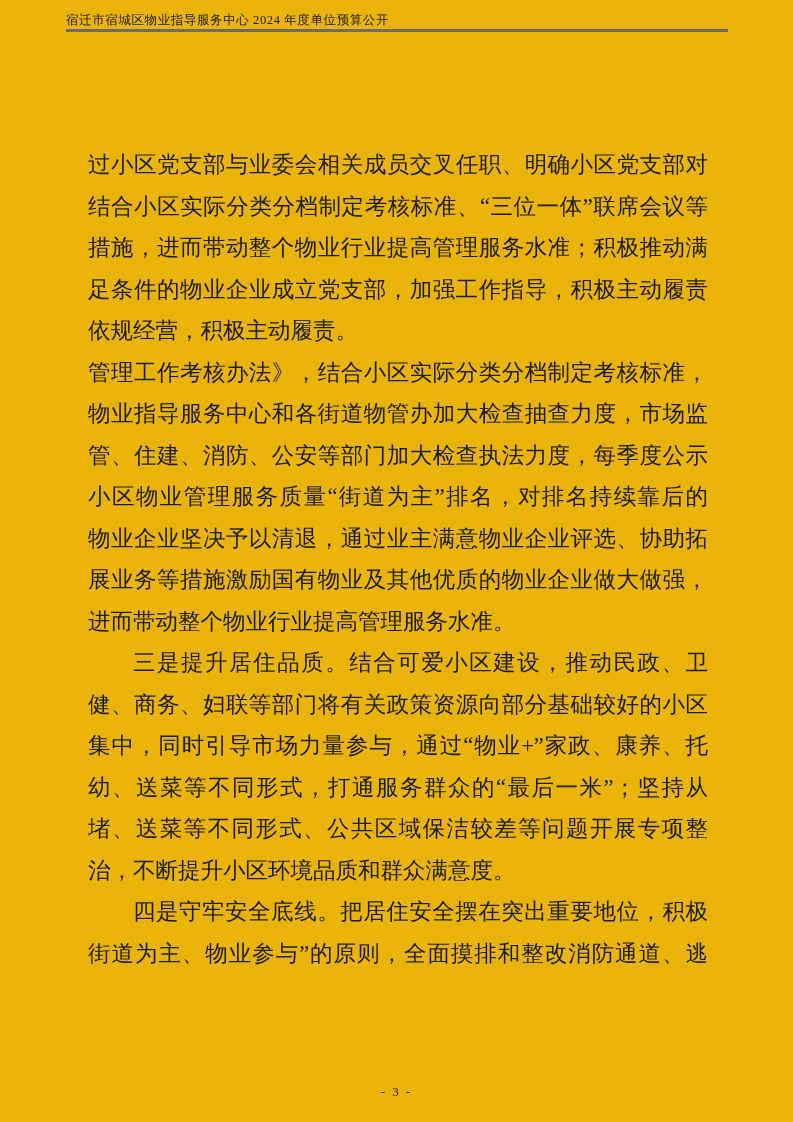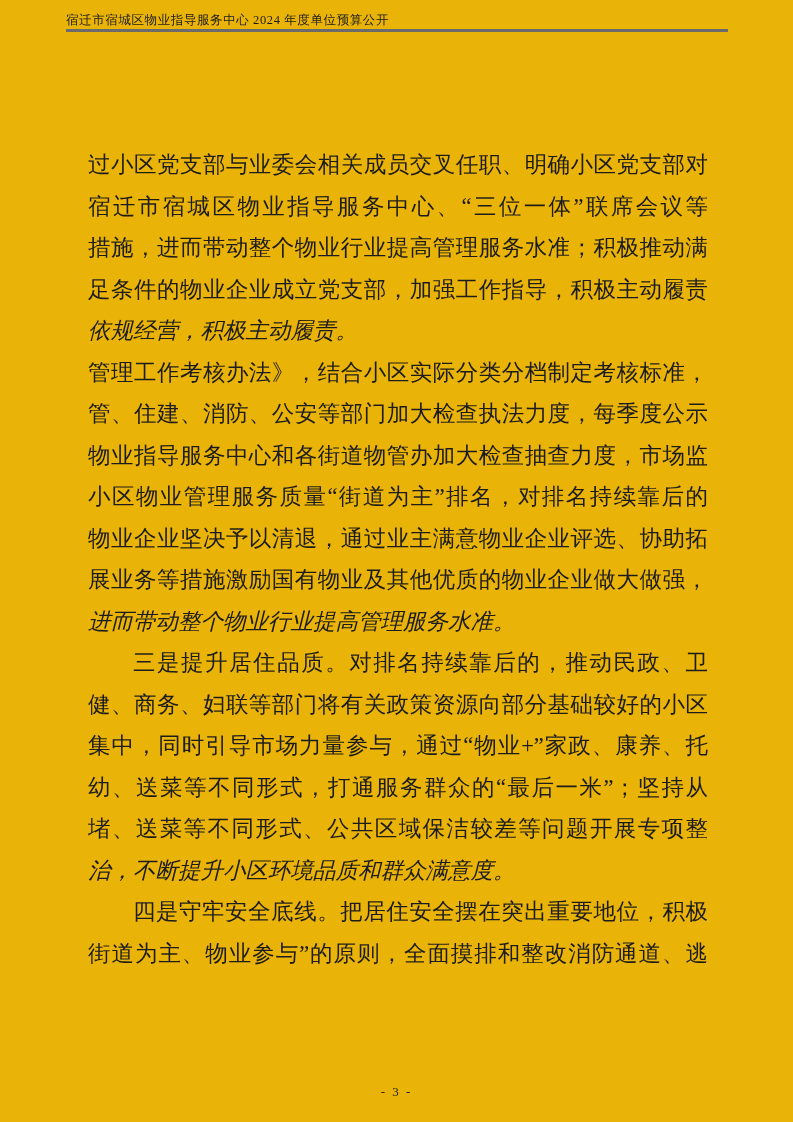--- a/index.html
+++ b/index.html
@@ -52,21 +52,20 @@
     text-align-last: justify;
     white-space: nowrap;
     letter-spacing: 0;
   }
   .text-line.indent {
     padding-left: 45px;
   }
   .text-line.para-end {
     text-align: center;
     text-align-last: left;
-    font-style: italic;
   }
   .page-footer {
     position: absolute;
     left: 0;
     top: 1082px;
     width: 793px;
     text-align: center;
   }
   .page-number {
     font-size: 13px;
@@ -82,36 +81,36 @@
 
   <div class="page-header">
     <div class="header-title">宿迁市宿城区物业指导服务中心 2024 年度单位预算公开</div>
   </div>
 
   <div class="header-rule"></div>
 
   <div class="document-body">
       <div class="paragraph">
         <div class="text-line">过小区党支部与业委会相关成员交叉任职、明确小区党支部对</div>
-        <div class="text-line">宿迁市宿城区物业指导服务中心、“三位一体”联席会议等</div>
+        <div class="text-line">结合小区实际分类分档制定考核标准、“三位一体”联席会议等</div>
         <div class="text-line">措施，进而带动整个物业行业提高管理服务水准；积极推动满</div>
         <div class="text-line">足条件的物业企业成立党支部，加强工作指导，积极主动履责</div>
         <div class="text-line para-end">依规经营，积极主动履责。</div>
       </div>
       <div class="paragraph">
         <div class="text-line">管理工作考核办法》，结合小区实际分类分档制定考核标准，</div>
+        <div class="text-line">物业指导服务中心和各街道物管办加大检查抽查力度，市场监</div>
         <div class="text-line">管、住建、消防、公安等部门加大检查执法力度，每季度公示</div>
-        <div class="text-line">物业指导服务中心和各街道物管办加大检查抽查力度，市场监</div>
         <div class="text-line">小区物业管理服务质量“街道为主”排名，对排名持续靠后的</div>
         <div class="text-line">物业企业坚决予以清退，通过业主满意物业企业评选、协助拓</div>
         <div class="text-line">展业务等措施激励国有物业及其他优质的物业企业做大做强，</div>
         <div class="text-line para-end">进而带动整个物业行业提高管理服务水准。</div>
       </div>
       <div class="paragraph">
-        <div class="text-line indent">三是提升居住品质。对排名持续靠后的，推动民政、卫</div>
+        <div class="text-line indent">三是提升居住品质。结合可爱小区建设，推动民政、卫</div>
         <div class="text-line">健、商务、妇联等部门将有关政策资源向部分基础较好的小区</div>
         <div class="text-line">集中，同时引导市场力量参与，通过“物业+”家政、康养、托</div>
         <div class="text-line">幼、送菜等不同形式，打通服务群众的“最后一米”；坚持从</div>
         <div class="text-line">堵、送菜等不同形式、公共区域保洁较差等问题开展专项整</div>
         <div class="text-line para-end">治，不断提升小区环境品质和群众满意度。</div>
       </div>
       <div class="paragraph">
         <div class="text-line indent">四是守牢安全底线。把居住安全摆在突出重要地位，积极</div>
         <div class="text-line">街道为主、物业参与”的原则，全面摸排和整改消防通道、逃</div>
       </div>

